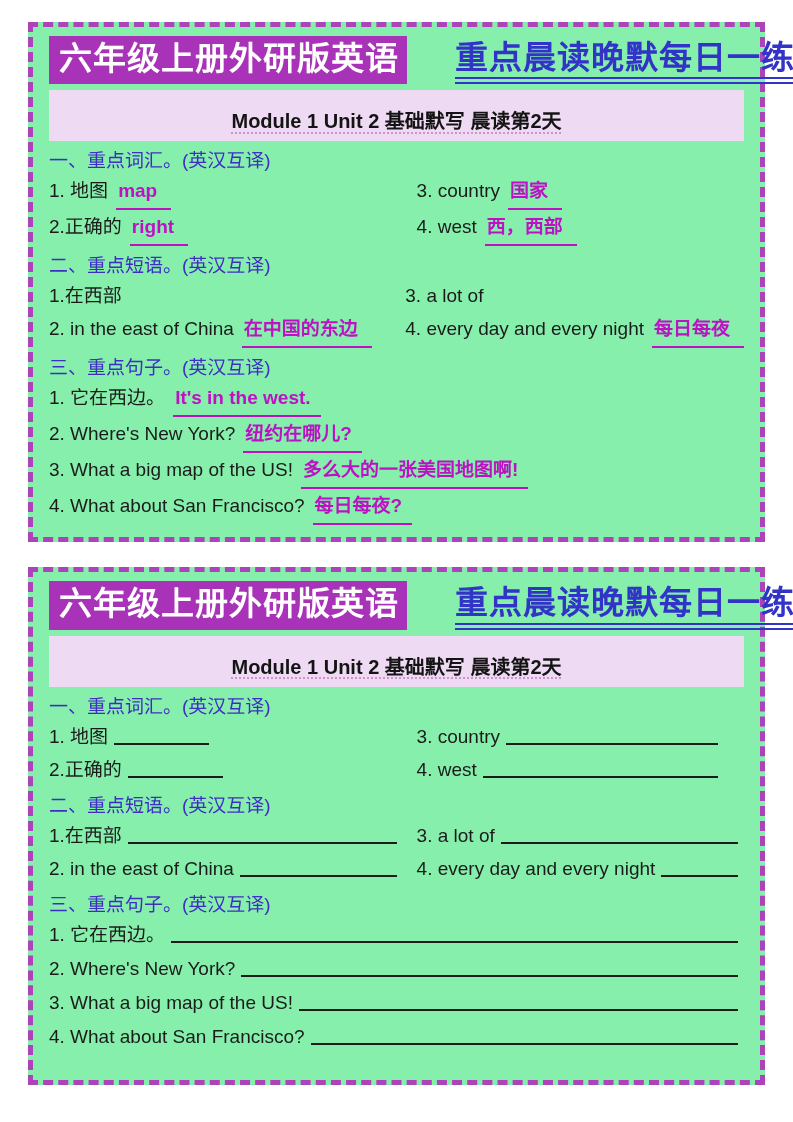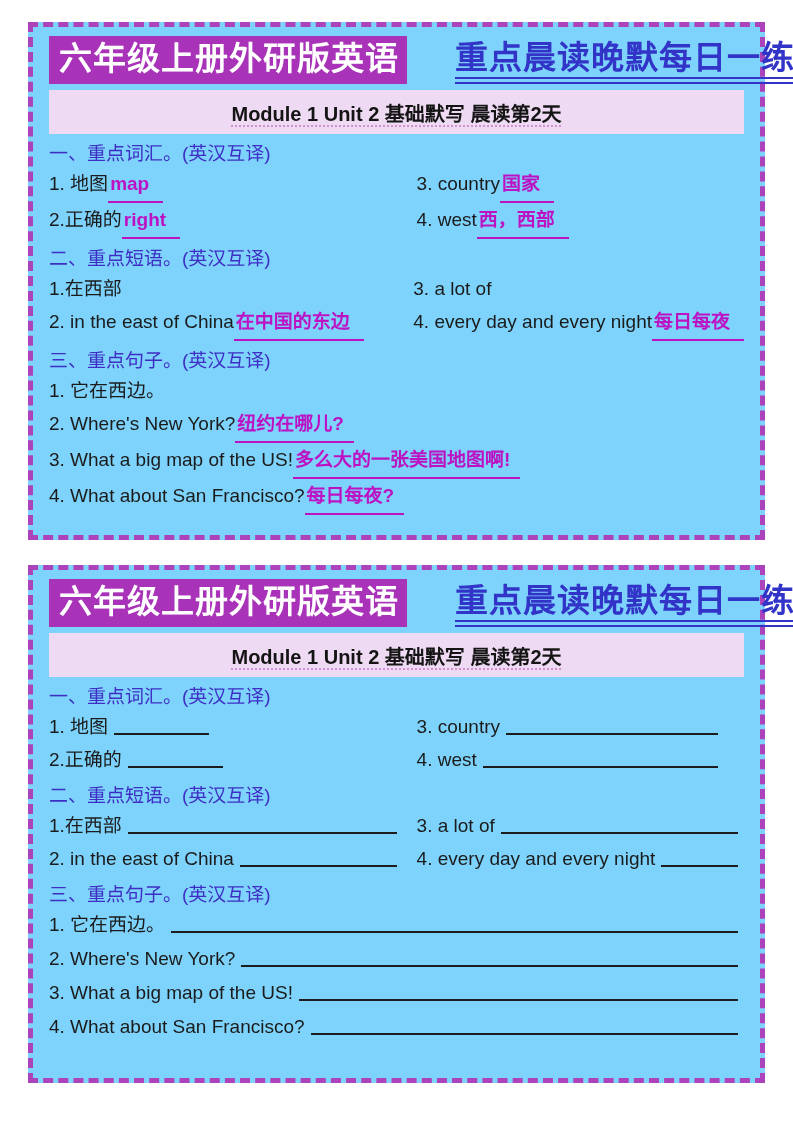--- a/index.html
+++ b/index.html
@@ -16,21 +16,21 @@
   html,body{background:#ffffff;}
   body{
     width:793px;height:1122px;
     font-family:"Liberation Sans","DejaVu Sans",sans-serif;
     color:var(--body-text,#1b1b1b);
     padding:22px 28px 0 28px;
     overflow:hidden;
   }
   .box{
     border:5px dashed var(--dash-border,#ad43bb);
-    background:#7dd3fc;
+    background:#86efac;
     padding:9px 16px 12px 16px;
     min-height:518px;
   }
   .box + .box{margin-top:25px;}
   
   .banner{display:flex;align-items:flex-end;white-space:nowrap;}
   .title-left{
     background:var(--banner-bg,#a832b8);
     color:var(--banner-fg,#ffffff);
     font-size:33px;font-weight:700;
@@ -45,21 +45,21 @@
     letter-spacing:1px;
     border-bottom:7px double var(--title-blue,#3234c8);
     padding-bottom:1px;
     margin-left:48px;
   }
   
   .subtitle{
     margin-top:6px;
     background:var(--subtitle-bg,#eedaf2);
     text-align:center;
-    padding:8px 0 7px 0;
+    padding:15px 0 7px 0;
   }
   .subtitle-text{
     font-size:20px;font-weight:700;color:#141414;
     text-decoration:underline dotted rgba(205,130,205,.85);
     text-underline-offset:4px;
   }
   
   .group-heading{
     color:var(--heading-blue,#3e2ec4);
     font-size:19px;font-weight:400;
@@ -76,21 +76,21 @@
   .item,.srow{
     display:flex;align-items:baseline;
     font-size:19px;line-height:33px;
     white-space:nowrap;
   }
   .box--blank .srow{line-height:34px;}
   .q{flex:0 0 auto;}
   .ans{
     color:var(--answer-magenta,#bd12c4);
     font-weight:700;
-    margin-left:0;
+    margin-left:8px;
     padding:0 14px 1px 2px;
     border-bottom:2px solid currentColor;
   }
   .srow .ans{padding-right:10px;}
   
   .bl{
     display:inline-block;
     height:.9em;
     border-bottom:2px solid #1c1c1c;
     transform:translateY(2px);
@@ -151,20 +151,21 @@
         <span class="q">4. every day and every night</span>
         <span class="ans">每日每夜</span>
       </div>
     </div>
   </div>
 
   <div class="group">
     <h2 class="group-heading">三、重点句子。(英汉互译)</h2>
     <div class="srow">
       <span class="q">1. 它在西边。 </span>
+      <span class="ans">It's in the west.</span>
     </div>
     <div class="srow">
       <span class="q">2. Where's New York? </span>
       <span class="ans">纽约在哪儿?</span>
     </div>
     <div class="srow">
       <span class="q">3. What a big map of the US! </span>
       <span class="ans">多么大的一张美国地图啊!</span>
     </div>
     <div class="srow">

